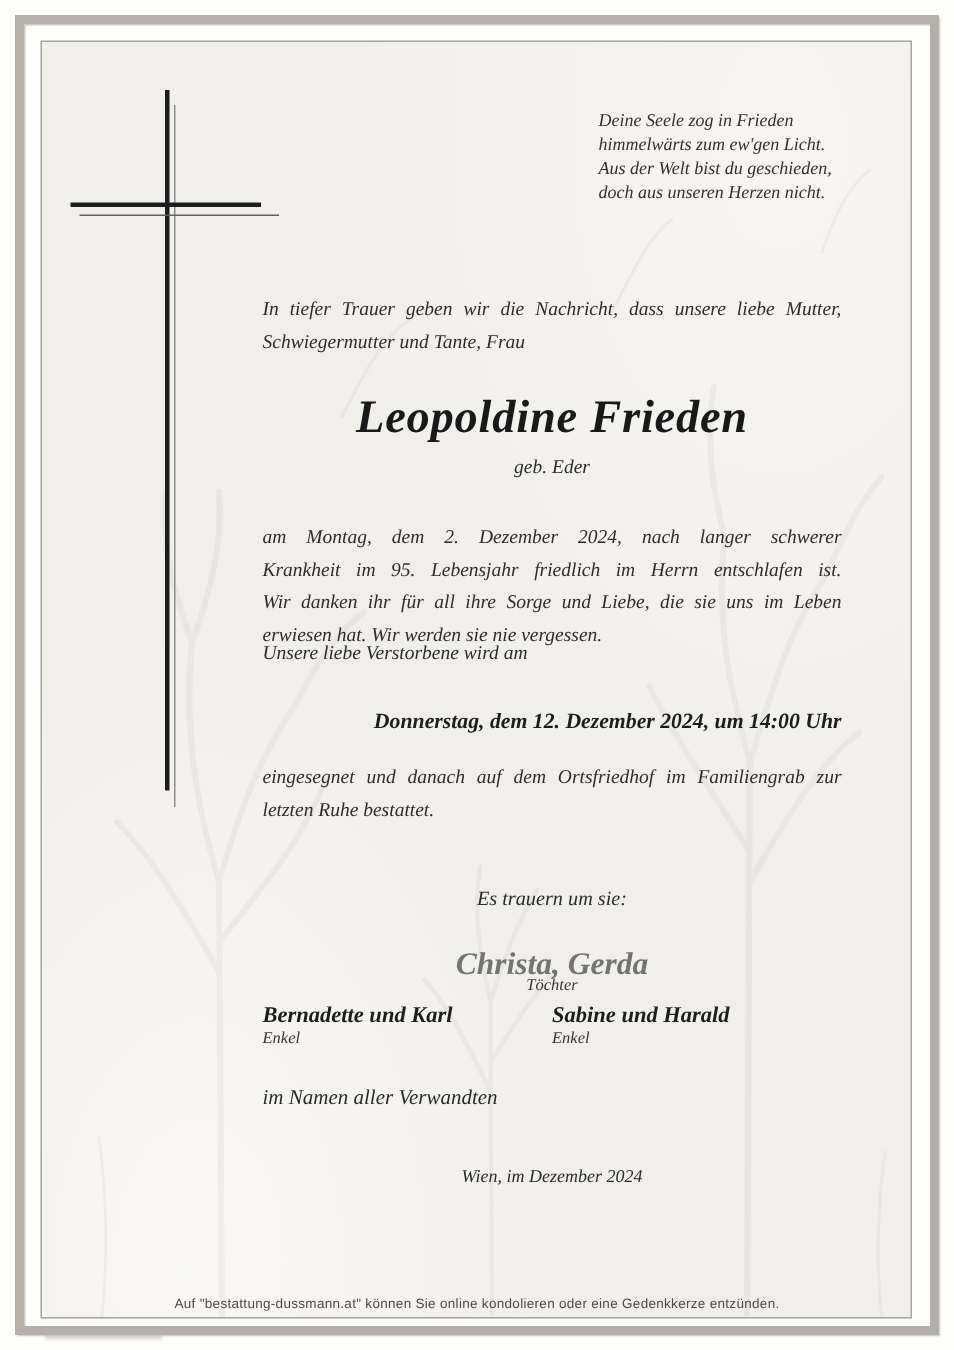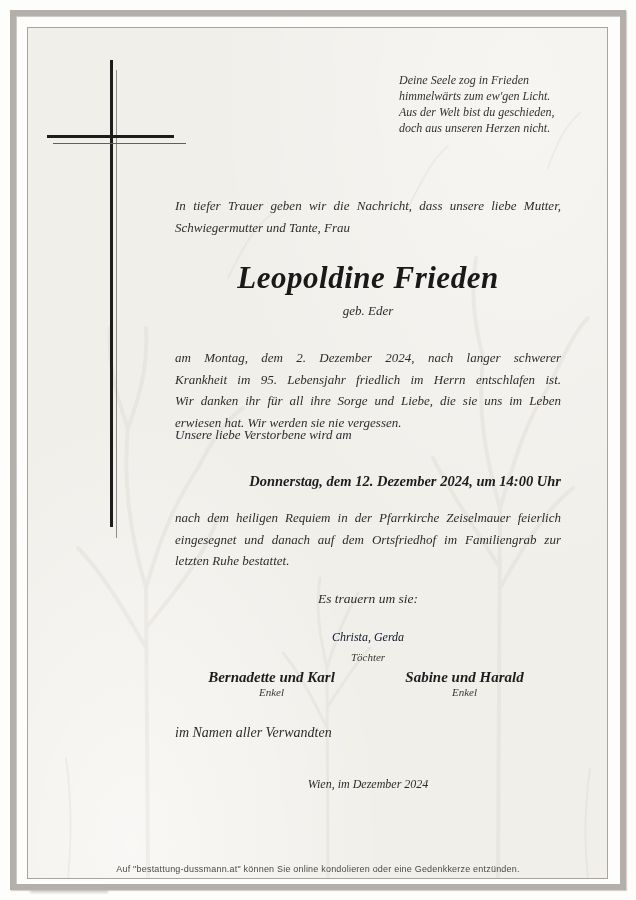--- a/index.html
+++ b/index.html
@@ -36,25 +36,25 @@
   .para{font-size:13px;line-height:21.5px;color:#2f2c29;}
   .line.just{text-align:justify;text-align-last:justify;}
   .intro{top:178px;}
   .deceased{top:243px;text-align:center;font-weight:bold;font-size:31px;letter-spacing:.5px;color:#191919;}
   .maiden{top:286px;text-align:center;font-weight:normal;font-size:13px;}
   .death{top:330px;}
   .funeral-intro{top:410px;font-size:13px;}
   .funeral-date{top:456px;text-align:right;font-weight:bold;font-size:14.5px;color:#1d1d1d;}
   .funeral-details{top:490px;}
   .mourn-head{top:574px;text-align:center;font-size:13.5px;}
-  .daughters{top:613px;text-align:center;font-weight:normal;font-size:12px;color:#0f172a;}
+  .daughters{top:613px;text-align:center;font-weight:bold;font-size:21px;color:#737373;}
   .relation{font-weight:normal;font-size:11px;color:#3a3734;}
   .daughters-rel{top:634px;text-align:center;}
   .grandkids{top:652px;display:flex;}
-  .gk-col{width:50%;text-align:center;}
+  .gk-col{width:50%;}
   .gk-names{font-weight:bold;font-size:15px;color:#1d1d1d;}
   .closing{top:708px;text-align:left;font-size:14px;}
   .place-date{top:760px;text-align:center;font-size:12px;}
   .footer{
     position:absolute;left:28px;right:28px;top:864px;text-align:center;
     font-family:"Liberation Sans","DejaVu Sans",sans-serif;
     font-style:normal;font-size:9px;color:#4c4a48;letter-spacing:.2px;
   }
   .print-artifact{
     position:absolute;left:30px;top:889px;width:78px;height:4px;
@@ -102,21 +102,20 @@
 <div class="blk content para death">
   <div class="line just">am Montag, dem 2. Dezember 2024, nach langer schwerer</div>
   <div class="line just">Krankheit im 95. Lebensjahr friedlich im Herrn entschlafen ist.</div>
   <div class="line just">Wir danken ihr für all ihre Sorge und Liebe, die sie uns im Leben</div>
   <div class="line">erwiesen hat. Wir werden sie nie vergessen.</div>
 </div>
 
 <div class="blk content funeral-intro">Unsere liebe Verstorbene wird am</div>
 <div class="blk content funeral-date">Donnerstag, dem 12. Dezember 2024, um 14:00 Uhr</div>
 <div class="blk content para funeral-details">
-  <div class="line just">nach dem heiligen Requiem in der Pfarrkirche Zeiselmauer feierlich</div>
   <div class="line just">eingesegnet und danach auf dem Ortsfriedhof im Familiengrab zur</div>
   <div class="line">letzten Ruhe bestattet.</div>
 </div>
 
 <div class="blk content mourn-head">Es trauern um sie:</div>
 <div class="blk content daughters">Christa, Gerda</div>
 <div class="blk content daughters-rel relation">Töchter</div>
 
 <div class="blk content grandkids">
   <div class="gk-col">

